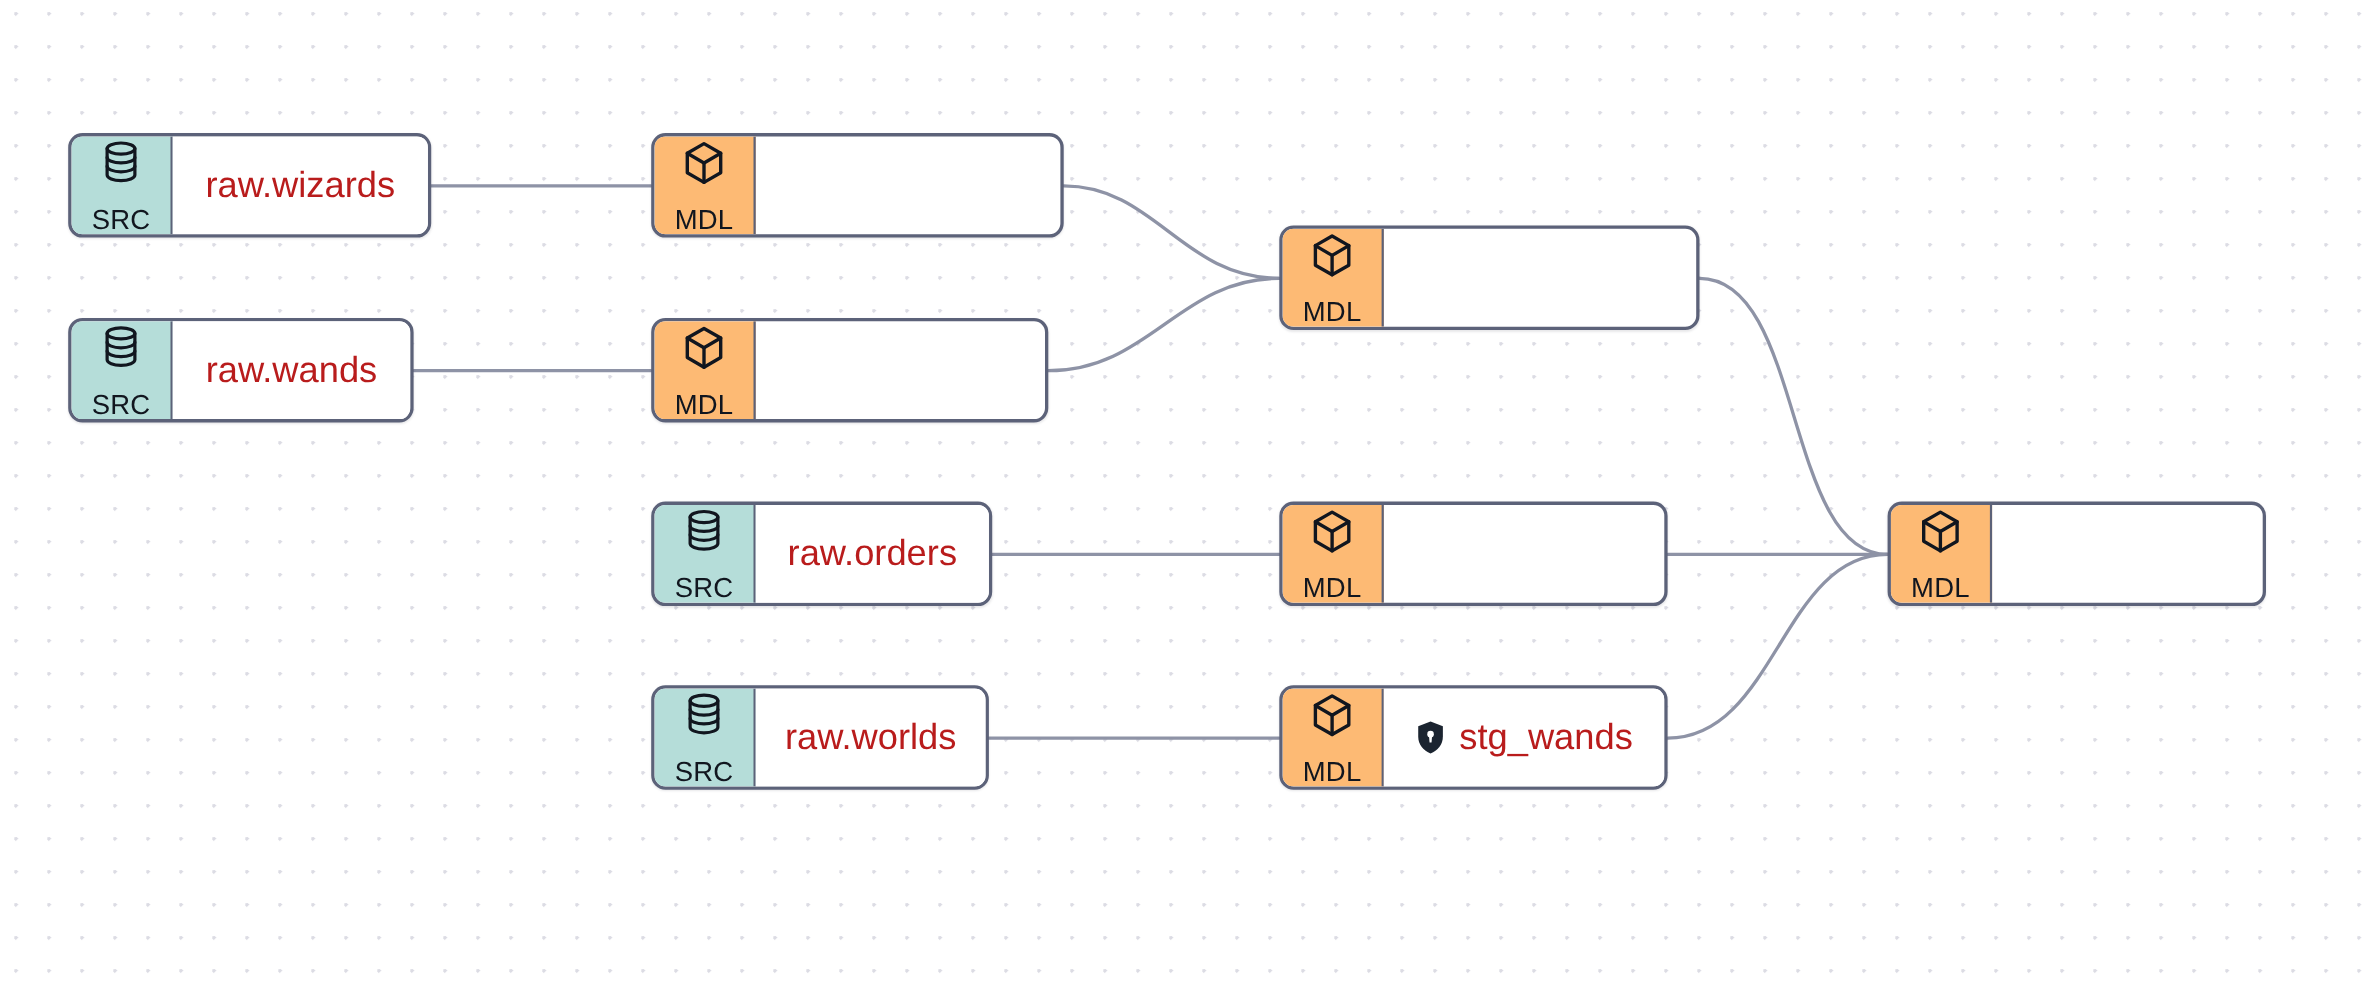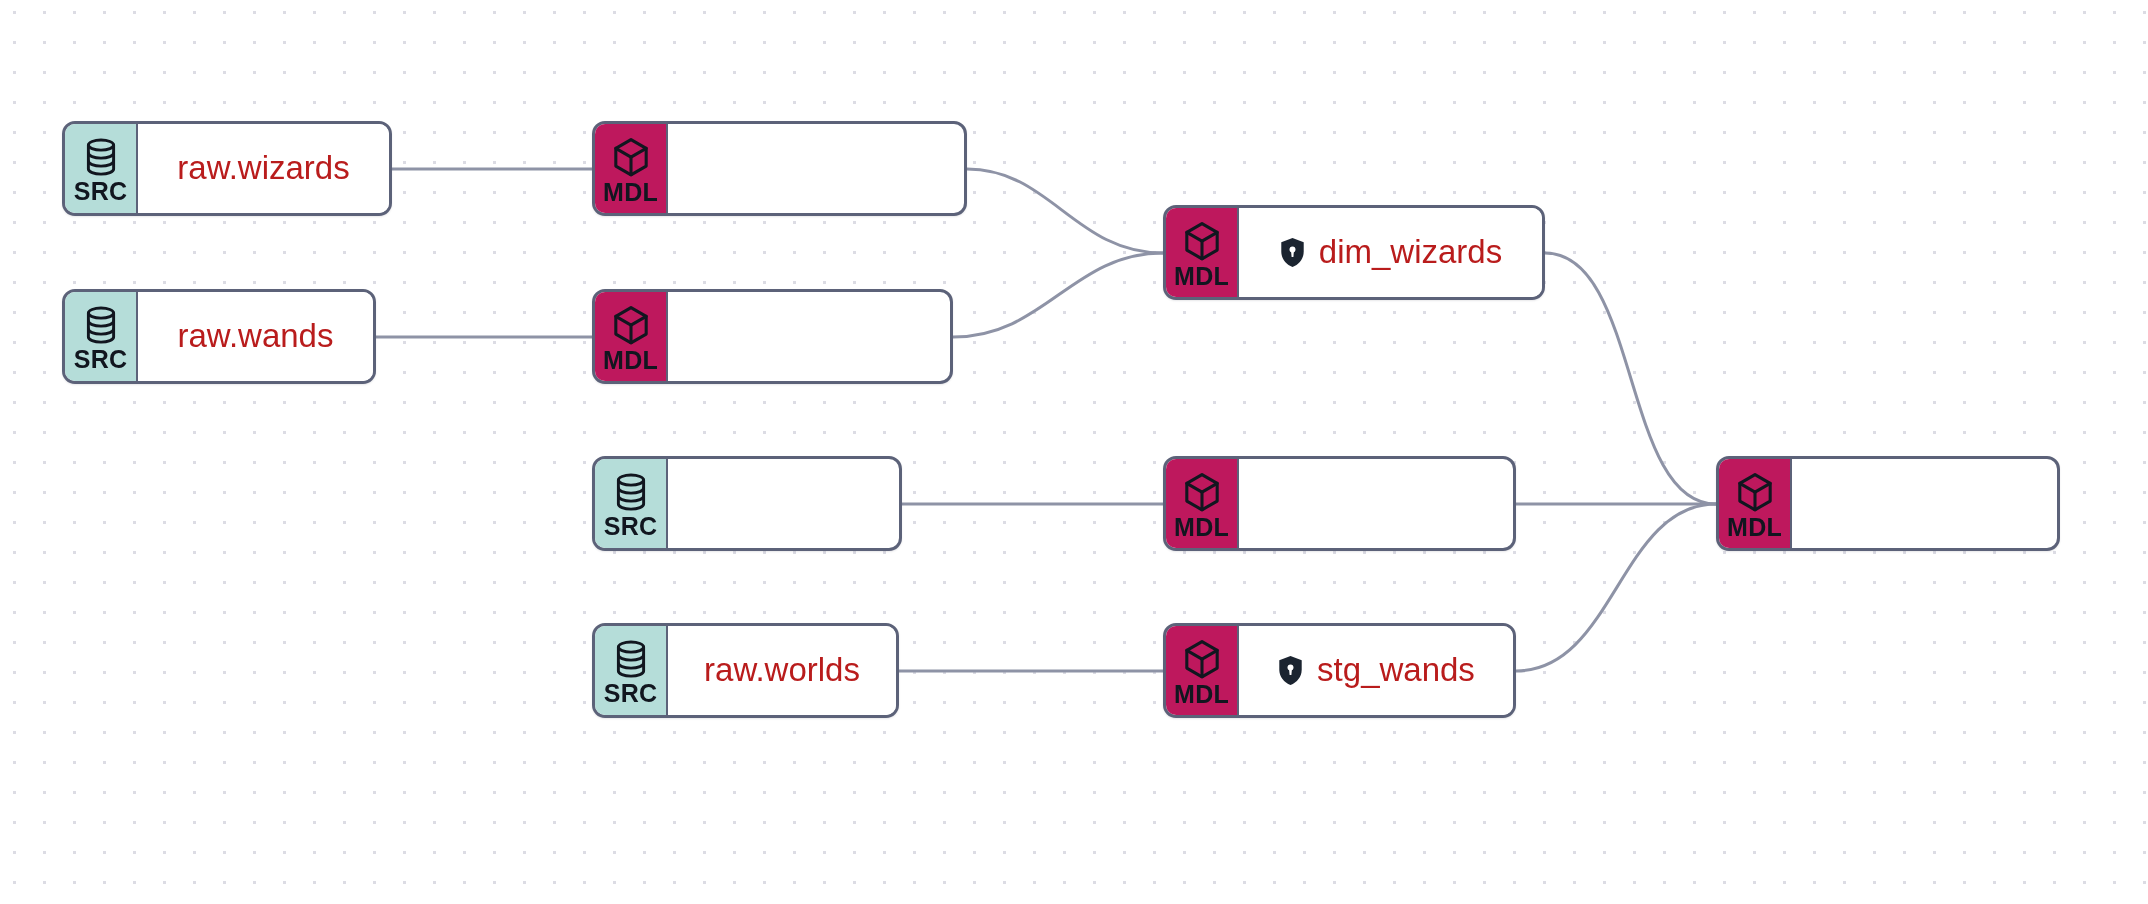--- a/index.html
+++ b/index.html
@@ -46,33 +46,32 @@
     box-sizing: border-box;
     border: 3px solid #5c6279;
     border-radius: 13px;
     background: #ffffff;
     overflow: hidden;
     box-shadow: 0 1px 2px rgba(30,34,50,0.10);
   }
 
   .node-badge {
     flex: 0 0 auto;
-    width: 73px;
+    width: 92px;
     display: flex;
     flex-direction: column;
     align-items: center;
-    justify-content: center;
+    justify-content: space-between;
     gap: 1px;
     border-right: 2px solid #5c6279;
     box-sizing: border-box;
     padding-top: 4px;
-    font-weight: bold;
   }
   .node.kind-src .node-badge { background: #b5ddd9; }
-  .node.kind-mdl .node-badge { background: #be185d; }
+  .node.kind-mdl .node-badge { background: #fdba74; }
 
   .badge-icon {
     display: block;
     line-height: 0;
   }
   .badge-text {
     font-size: 25px;
     line-height: 1;
     color: #11161f;
     letter-spacing: 0.2px;
@@ -154,20 +153,23 @@
       <div class="node kind-src" style="left: 592px; top: 456px; width: 310px; height: 95px;">
         <div class="node-badge">
           <span class="badge-icon"><svg width="38" height="40" viewBox="0 0 24 26" fill="none" stroke="#11161f" stroke-width="1.9" stroke-linecap="round" stroke-linejoin="round">
               <ellipse cx="12" cy="4.6" rx="8.2" ry="3.3"></ellipse>
               <path d="M3.8 4.6 v5.2 c0 1.82 3.67 3.3 8.2 3.3 s8.2 -1.48 8.2 -3.3 V4.6"></path>
               <path d="M3.8 9.8 v5.2 c0 1.82 3.67 3.3 8.2 3.3 s8.2 -1.48 8.2 -3.3 V9.8"></path>
               <path d="M3.8 15 v5.2 c0 1.82 3.67 3.3 8.2 3.3 s8.2 -1.48 8.2 -3.3 V15"></path>
             </svg></span>
           <span class="badge-text">SRC</span>
         </div>
+        <div class="node-body">
+          <span class="node-label">raw.orders</span>
+        </div>
       </div>
       <div class="node kind-src" style="left: 592px; top: 623px; width: 307px; height: 95px;">
         <div class="node-badge">
           <span class="badge-icon"><svg width="38" height="40" viewBox="0 0 24 26" fill="none" stroke="#11161f" stroke-width="1.9" stroke-linecap="round" stroke-linejoin="round">
               <ellipse cx="12" cy="4.6" rx="8.2" ry="3.3"></ellipse>
               <path d="M3.8 4.6 v5.2 c0 1.82 3.67 3.3 8.2 3.3 s8.2 -1.48 8.2 -3.3 V4.6"></path>
               <path d="M3.8 9.8 v5.2 c0 1.82 3.67 3.3 8.2 3.3 s8.2 -1.48 8.2 -3.3 V9.8"></path>
               <path d="M3.8 15 v5.2 c0 1.82 3.67 3.3 8.2 3.3 s8.2 -1.48 8.2 -3.3 V15"></path>
             </svg></span>
           <span class="badge-text">SRC</span>
@@ -226,28 +228,20 @@
       </div>
       <div class="node kind-mdl" style="left: 1163px; top: 205px; width: 382px; height: 95px;">
         <div class="node-badge">
           <span class="badge-icon"><svg width="40" height="42" viewBox="0 0 24 26" fill="none" stroke="#11161f" stroke-width="1.9" stroke-linecap="round" stroke-linejoin="round">
               <path d="M12 1.6 L21.4 7 V18 L12 23.4 L2.6 18 V7 Z"></path>
               <path d="M2.6 7 L12 12.5 L21.4 7"></path>
               <path d="M12 12.5 V23.4"></path>
             </svg></span>
           <span class="badge-text">MDL</span>
         </div>
-        <div class="node-body">
-          <span class="lock-shield"><svg width="27" height="31" viewBox="0 0 22 26" xmlns="http://www.w3.org/2000/svg">
-              <path d="M11 0.8 L20.4 4.3 V12.2 C20.4 18.4 16.4 23.1 11 25.2 C5.6 23.1 1.6 18.4 1.6 12.2 V4.3 Z" fill="#1b2430"></path>
-              <circle cx="11" cy="10.4" r="2.5" fill="#ffffff"></circle>
-              <path d="M9.7 10.6 h2.6 l-0.55 6.1 h-1.5 Z" fill="#ffffff"></path>
-            </svg></span>
-          <span class="node-label">dim_wizards</span>
-        </div>
       </div>
       <div class="node kind-mdl" style="left: 1716px; top: 456px; width: 344px; height: 95px;">
         <div class="node-badge">
           <span class="badge-icon"><svg width="40" height="42" viewBox="0 0 24 26" fill="none" stroke="#11161f" stroke-width="1.9" stroke-linecap="round" stroke-linejoin="round">
               <path d="M12 1.6 L21.4 7 V18 L12 23.4 L2.6 18 V7 Z"></path>
               <path d="M2.6 7 L12 12.5 L21.4 7"></path>
               <path d="M12 12.5 V23.4"></path>
             </svg></span>
           <span class="badge-text">MDL</span>
         </div>

